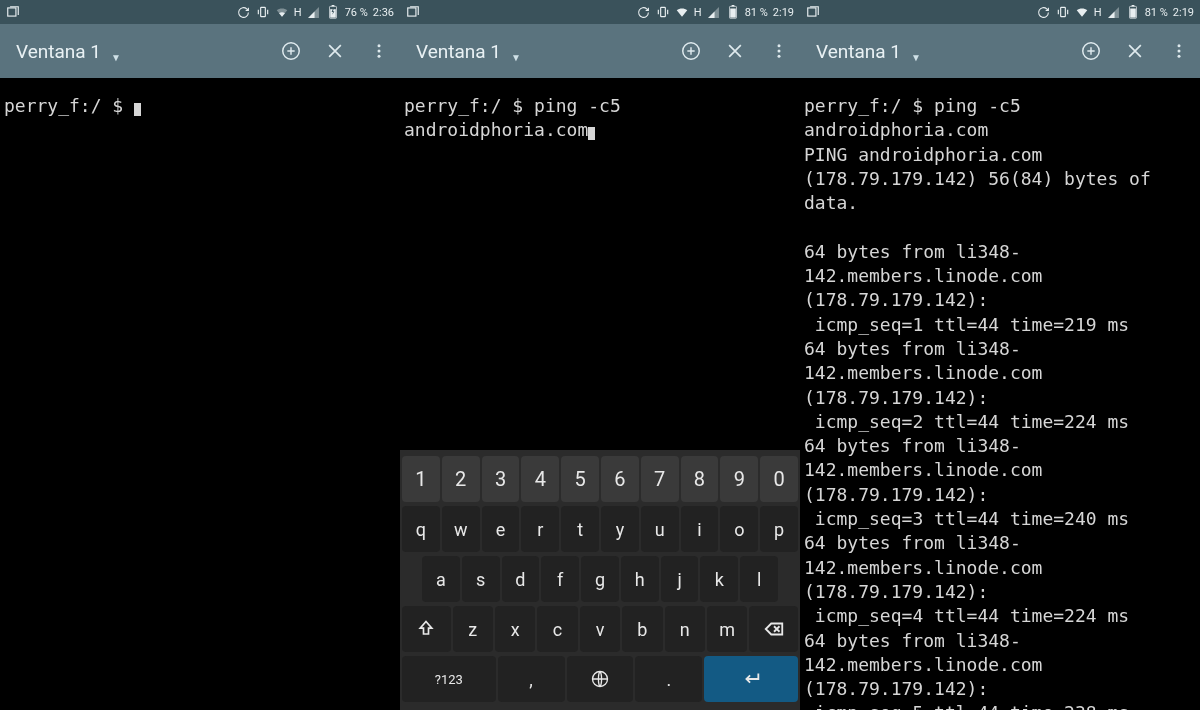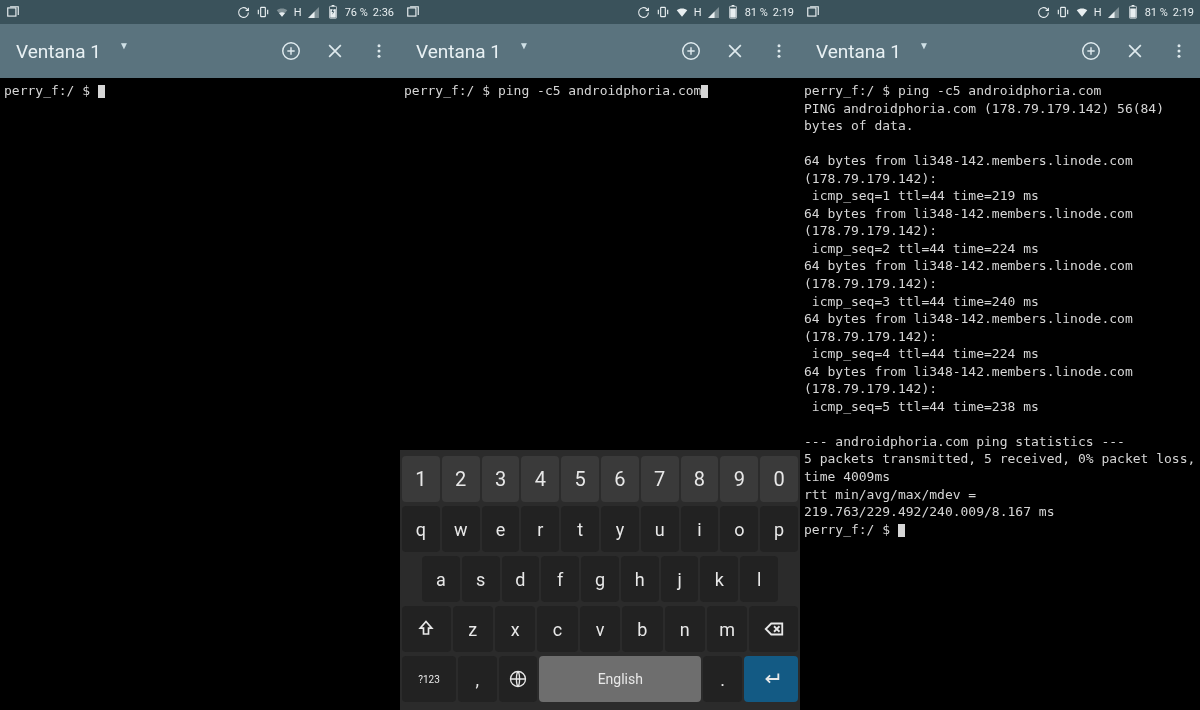--- a/index.html
+++ b/index.html
@@ -34,33 +34,33 @@
   .status-icon { width: 14px; height: 14px; display:inline-flex; align-items:center; justify-content:center; }
   .toolbar {
     height: 54px;
     background: #5a737e;
     display: flex;
     align-items: center;
     justify-content: space-between;
     padding: 0 10px 0 16px;
     color: #fff;
   }
-  .toolbar-left { display:flex; align-items:flex-start; gap:10px; }
+  .toolbar-left { display:flex; align-items:flex-end; gap:2px; }
   .win-title { font-size: 19px; color: #e9f1f4; font-weight: 400; }
   .drop-arrow { font-size: 10px; color: #cfe0e6; margin-left: 8px;}
   .toolbar-right { display:flex; align-items:center; gap:22px; }
   .tb-icon { width:22px; height:22px; display:inline-flex; align-items:center; justify-content:center; color:#dfeaee; }
   .terminal {
     flex: 1;
     background: #000;
     color: #d6d6d6;
     font-family: "DejaVu Sans Mono", Menlo, Consolas, monospace;
-    font-size: 13px;
+    font-size: 18px;
     line-height: 1.35;
-    padding: 4px 4px;
+    padding: 16px 4px;
     white-space: pre-wrap;
     overflow: hidden;
   }
   .cursor {
     display:inline-block;
     width:7px; height:13px;
     background:#d6d6d6;
     vertical-align: text-bottom;
   }
   
@@ -83,21 +83,21 @@
     align-items:center;
     justify-content:center;
     border-radius:4px;
     min-width:0;
   }
   .kb-row.numrow .key { background:#3a3a3a; font-size:20px; }
   .kb-row.mid { padding: 0 20px; }
   .key.wide { flex: 1.4; }
   .key.space { flex: 4.2; background:#6e6e6e; font-size:14px; }
   .key.enter { background:#135a84; }
-  .key.fn { background:#222; font-size:10px; }
+  .key.fn { background:#222; font-size:13px; }
   .key.shift, .key.del { flex:1.2; }
   svg { display:block; }
 </style>
 </head>
 <body>
 
 <div class="panel">
   <div class="status-bar">
     <div class="status-left">
       <span class="status-icon">
@@ -305,21 +305,20 @@
       </div>
       <div class="kb-row">
         <div class="key fn wide">?123</div>
         <div class="key ">,</div>
         <div class="key ">
           <svg width="20" height="20" viewBox="0 0 24 24" fill="none" stroke="#e8e8e8" stroke-width="1.6">
             <circle cx="12" cy="12" r="9"></circle>
             <path d="M3 12h18M12 3c2.5 3 2.5 15 0 18M12 3c-2.5 3-2.5 15 0 18"></path>
           </svg>
         </div>
-        <div class="key space">English</div>
         <div class="key ">.</div>
         <div class="key enter wide">
           <svg width="22" height="22" viewBox="0 0 24 24" fill="none" stroke="#e8e8e8" stroke-width="2">
             <path d="M20 6v6H7"></path>
             <path d="M11 8l-4 4 4 4"></path>
           </svg>
         </div>
       </div>
     </div>
 </div>

